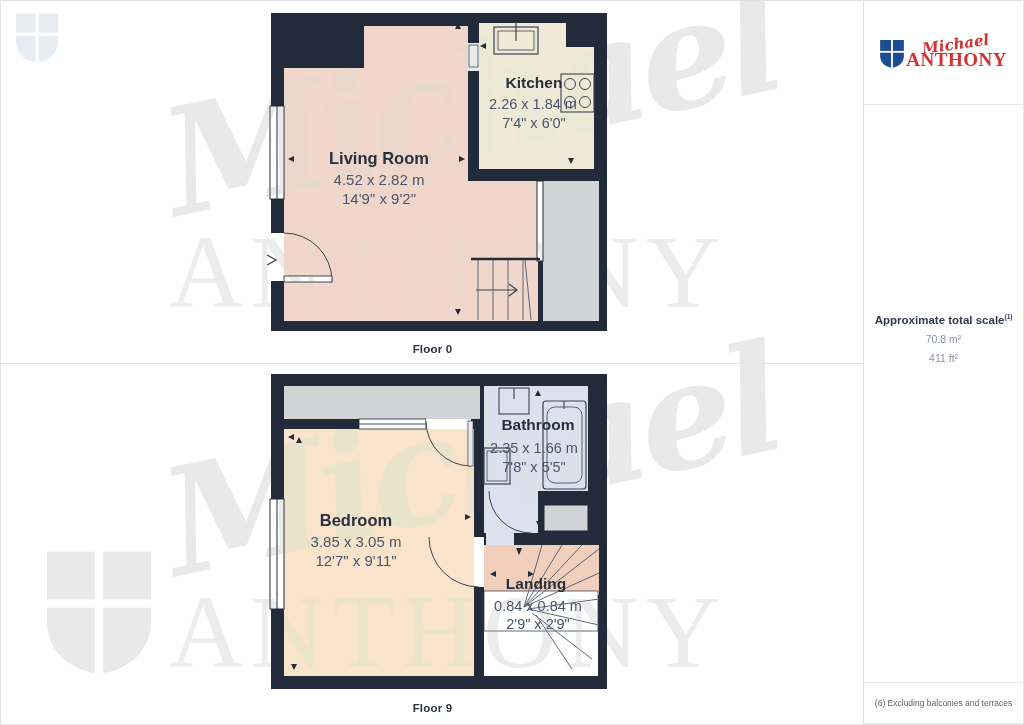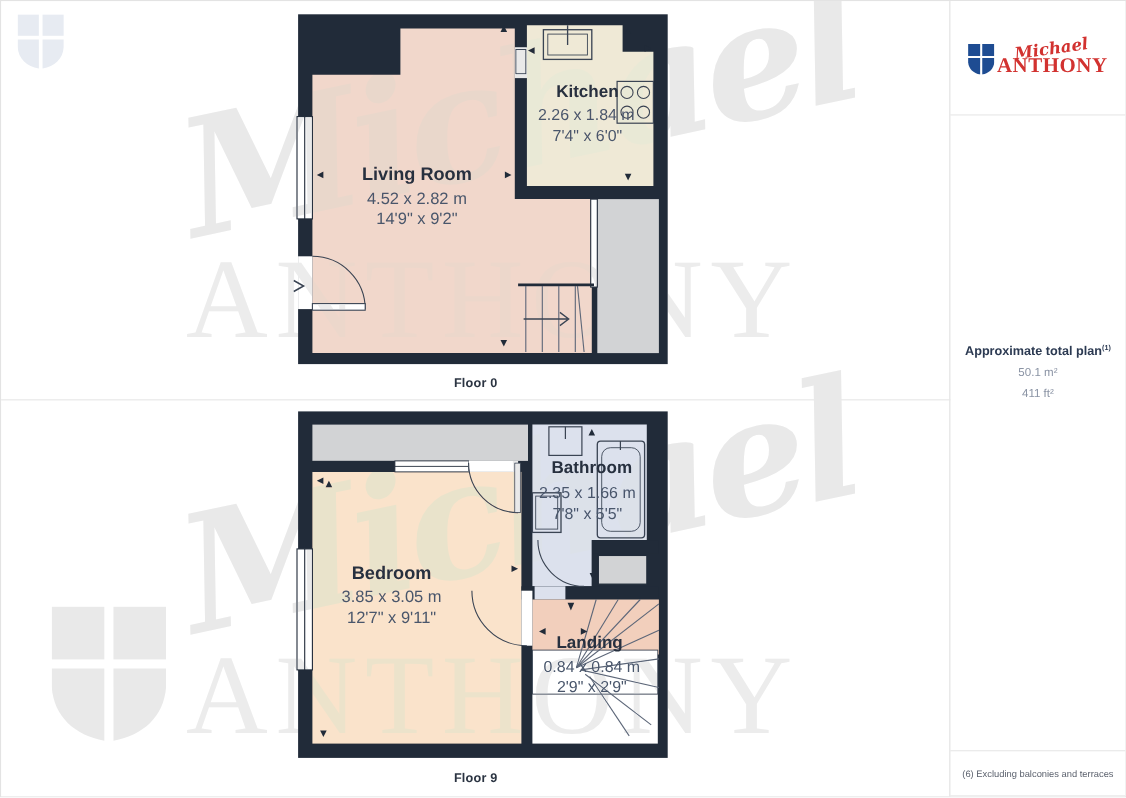--- a/index.html
+++ b/index.html
@@ -250,19 +250,19 @@
             <path d="M100,54 L100,70 C98,96 80,112 54,117 L54,54 Z"></path>
           </g>
         </svg>
         <div class="ma-text">
           <div class="ma-script">Michael</div>
           <div class="ma-caps">ANTHONY</div>
         </div>
       </div>
     </div>
     <div class="area-box">
-      <div class="area-title"><span>Approximate total plan</span><sup>(1)</sup></div>
-      <div class="area-val">50.1 m²</div>
+      <div class="area-title"><span>Approximate total scale</span><sup>(1)</sup></div>
+      <div class="area-val">70.8 m²</div>
       <div class="area-val">411 ft²</div>
     </div>
     <div class="footnote">(6) Excluding balconies and terraces</div>
   </aside>
 </div>
 
 </body></html>

